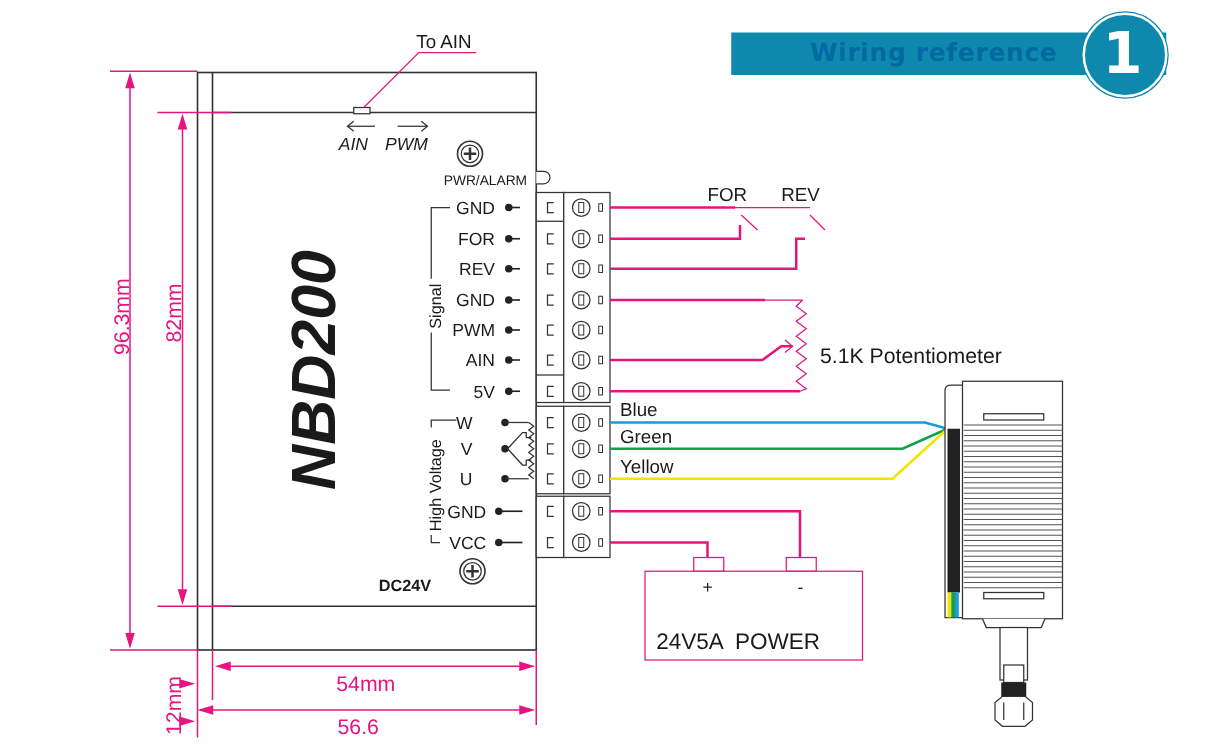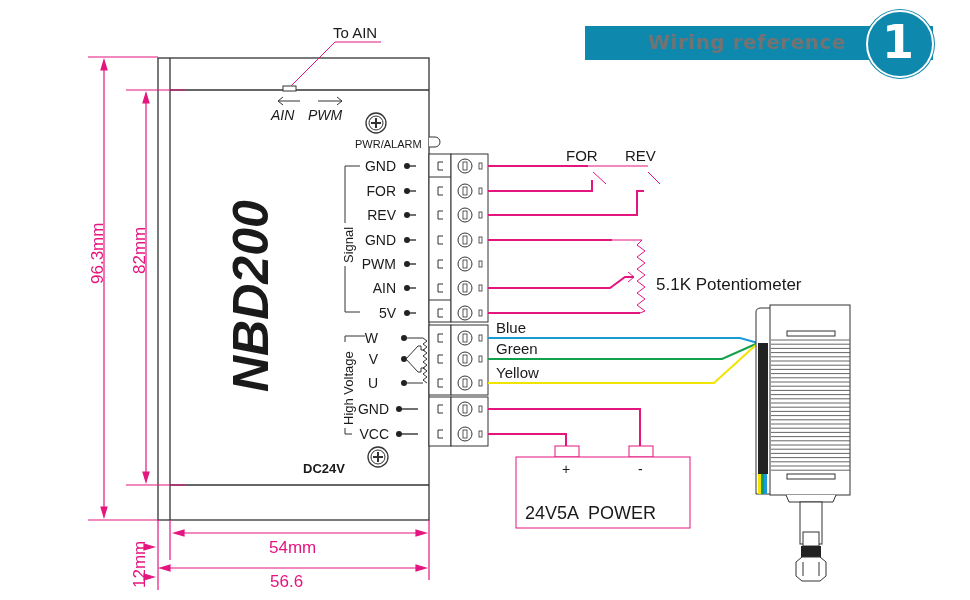--- a/index.html
+++ b/index.html
@@ -1,21 +1,21 @@
 <!DOCTYPE html>
 <html><head>
 <meta charset="utf-8">
 <style>
   html,body{margin:0;padding:0;background:#fff;}
   body{width:970px;height:600px;position:relative;overflow:hidden;font-family:"Liberation Sans",sans-serif;}
   svg{position:absolute;left:0;top:0;}
   .t{font-family:"Liberation Sans",sans-serif;fill:#1a1a1a;}
   .pk{fill:#e5157f;}
   .banner{position:absolute;left:585px;top:26px;width:348px;height:34px;background:#0e88ad;}
-  .banner-text{position:absolute;left:648px;top:30px;color:#737373;font-family:"DejaVu Sans",sans-serif;font-weight:bold;font-size:20px;letter-spacing:0.5px;}
+  .banner-text{position:absolute;left:648px;top:30px;color:#0369a1;font-family:"DejaVu Sans",sans-serif;font-weight:bold;font-size:20px;letter-spacing:0.5px;}
   .banner-circle{position:absolute;left:866px;top:10px;width:64px;height:64px;border-radius:50%;background:#0e88ad;border:2px solid #fff;box-shadow:0 0 0 1px #0e88ad;}
   .banner-num{position:absolute;left:866px;top:10px;width:64px;height:64px;line-height:64px;text-align:center;color:#fff;font-family:"DejaVu Sans",sans-serif;font-weight:bold;font-size:46px;}
 </style>
 </head>
 <body>
 
 <div class="banner"></div>
 <div class="banner-text">Wiring reference</div>
 <div class="banner-circle"></div>
 <div class="banner-num">1</div>

